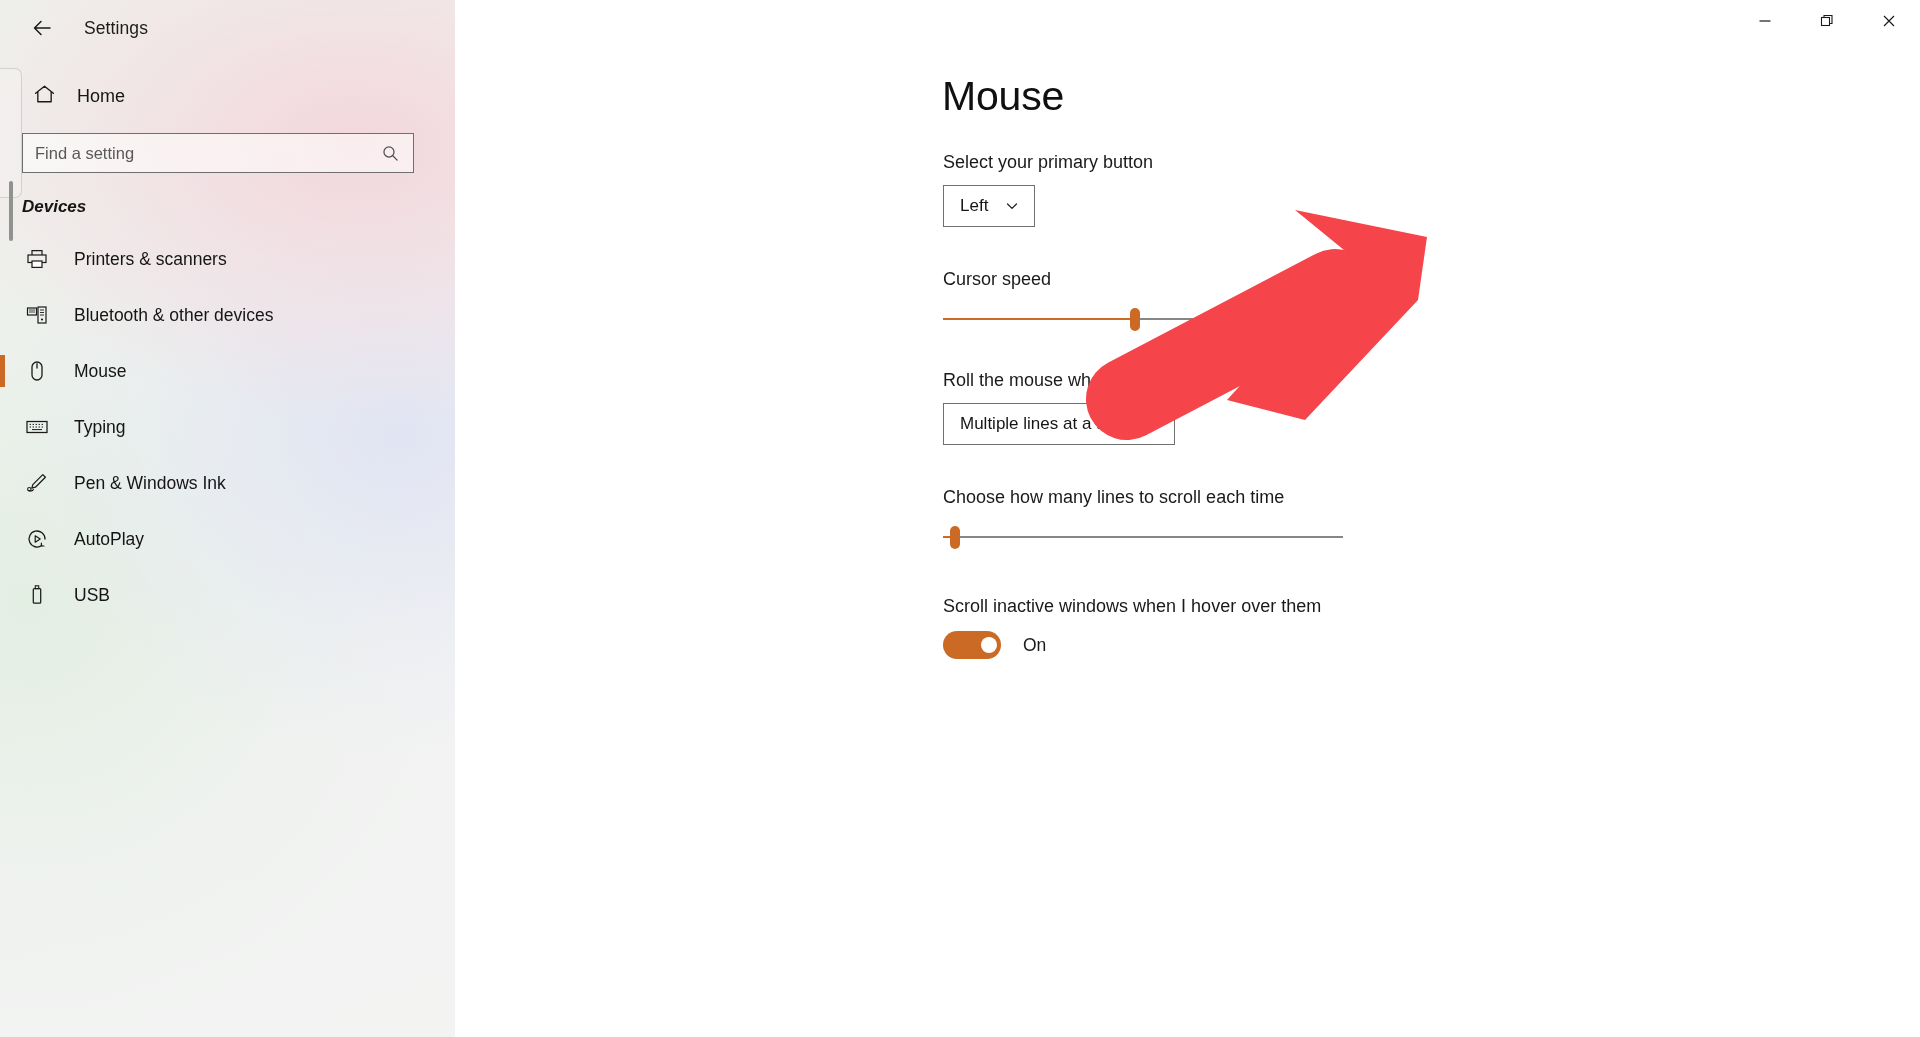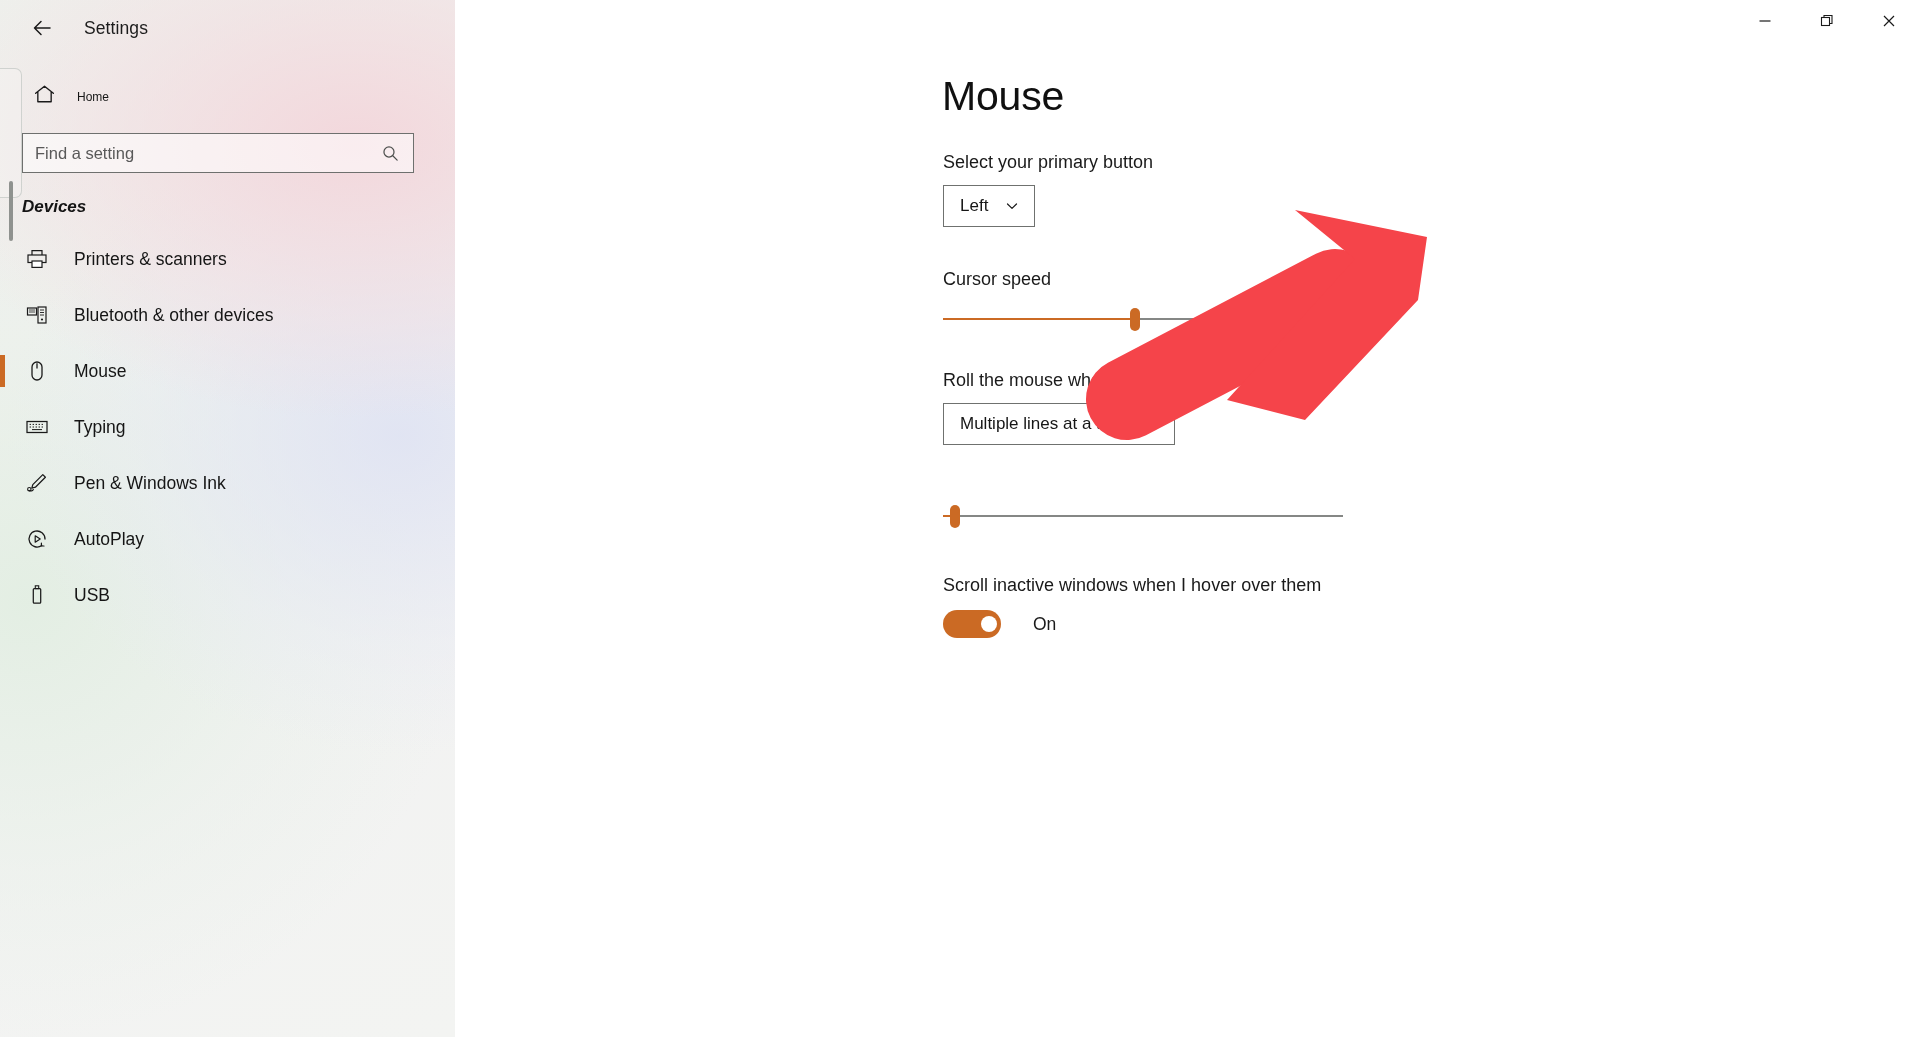--- a/index.html
+++ b/index.html
@@ -45,21 +45,21 @@
     position: absolute; left: 9px; top: 112px;
     width: 4px; height: 60px; border-radius: 2px;
     background: #8f928f;
   }
 
   #home-row {
     display: flex; align-items: center; gap: 20px;
     margin: 18px 0 0 22px; padding: 8px 10px;
     width: 260px; cursor: pointer;
   }
-  #home-row .label { font-size: 12px; color: #161616; }
+  #home-row .label { font-size: 18px; color: #161616; }
 
   #search-wrap { margin: 14px 0 0 22px; border-radius: 12px; }
   #search-box {
     position: relative;
     width: 392px; height: 40px;
     background: rgba(255,255,255,0.55);
     border: 1px solid #6e706e;
     display: flex; align-items: center;
   }
   #search-input {
@@ -146,21 +146,21 @@
   .slider .thumb {
     position: absolute; top: 6px;
     width: 10px; height: 23px; border-radius: 6px;
     background: #cb6a24;
     transform: translateX(-5px);
   }
 
   .gap-lg { height: 42px; }
   .gap-md { height: 34px; }
 
-  .toggle-row { display: flex; align-items: center; gap: 32px; margin-top: 14px; }
+  .toggle-row { display: flex; align-items: center; gap: 22px; margin-top: 14px; }
   .toggle {
     position: relative;
     width: 58px; height: 28px; border-radius: 14px;
     background: #cb6a24; cursor: pointer;
   }
   .toggle .knob {
     position: absolute; top: 6px; left: 38px;
     width: 16px; height: 16px; border-radius: 50%;
     background: #ffffff;
   }
@@ -349,20 +349,21 @@
         <span class="combo-val">Multiple lines at a time</span>
         <span class="chev">
           <svg width="16" height="16" viewBox="0 0 16 16" fill="none">
               <path d="M3.5 6l4.5 4.4L12.5 6" stroke="#1a1a1a" stroke-width="1.2" stroke-linecap="round" stroke-linejoin="round"></path>
             </svg>
         </span>
       </div>
 
       <div class="gap-lg"></div>
 
+      <div class="field-label">Choose how many lines to scroll each time</div>
       <div class="slider" id="lines-slider">
         <div class="track"></div>
         <div class="fill" style="width: 12px;"></div>
         <div class="thumb" style="left: 12px;"></div>
       </div>
 
       <div class="gap-lg"></div>
 
       <div class="field-label">Scroll inactive windows when I hover over them</div>
       <div class="toggle-row">

